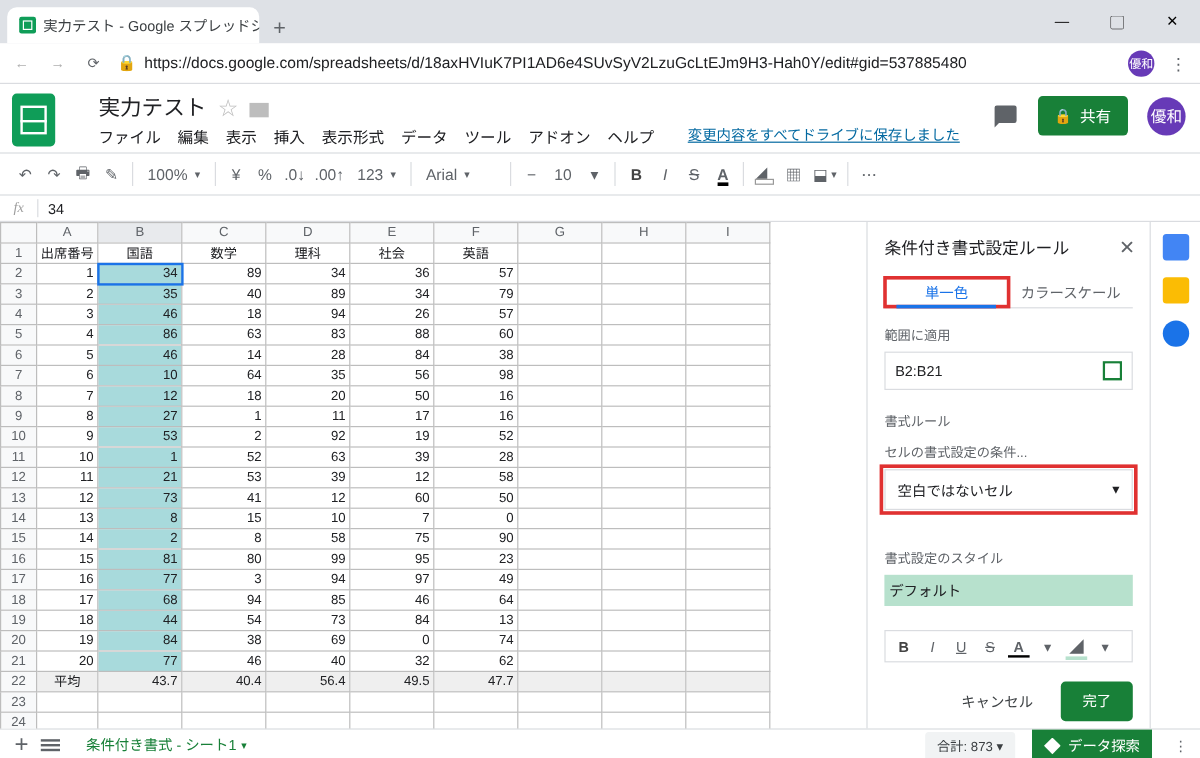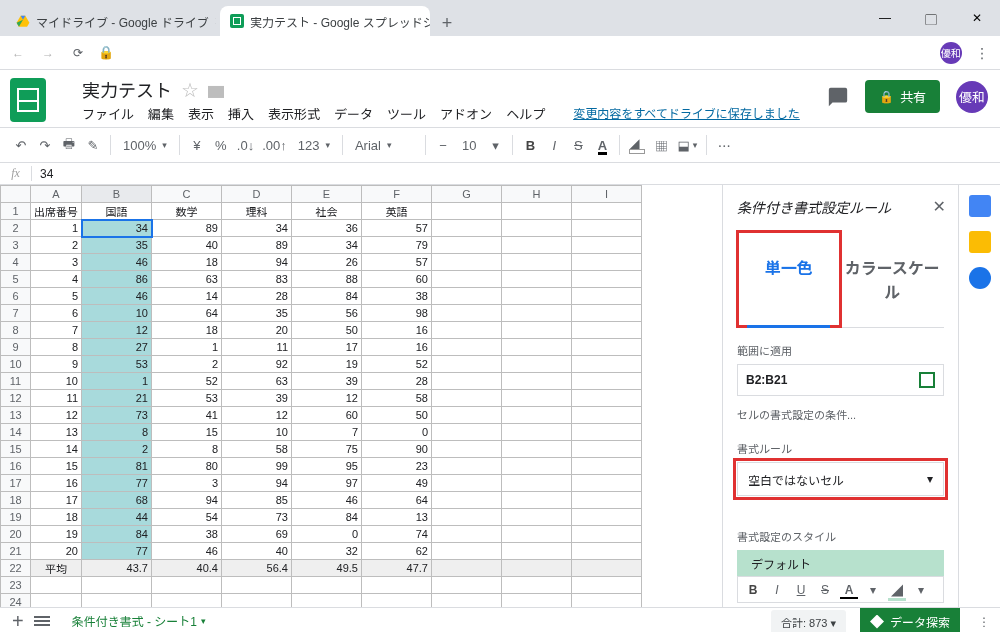--- a/index.html
+++ b/index.html
@@ -94,34 +94,34 @@
   table.grid .colData{width:70px;}
   table.grid .colEmpty{width:70px;}
   table.grid td{text-align:right;}
   table.grid td.lbl{text-align:center;}
   table.grid td.hl{background:var(--hl-green);}
   table.grid tr.avg td{background:#efefef;}
   table.grid th.sel{background:#e8eaed;}
   .sel-border{outline:2px solid var(--accent);outline-offset:-1px;}
 
   
-  .side h3{font-size:14px;font-weight:normal;color:#202124;margin:0 0 14px 0;font-style:italic;}
+  .side h3{font-size:14px;font-weight:normal;color:#202124;margin:0 0 14px 0;}
   .side .close-x{position:absolute;right:12px;top:12px;font-size:16px;color:#5f6368;cursor:pointer;}
   .side-tabs{display:flex;border-bottom:1px solid var(--bd);margin-bottom:14px;}
-  .side-tab{flex:1;text-align:center;padding:24px 0;font-size:16px;color:#5f6368;position:relative;font-weight:bold;}
+  .side-tab{flex:1;text-align:center;padding:4px 0;font-size:12px;color:#5f6368;position:relative;}
   .side-tab.active{color:var(--accent);}
   .side-tab.active::after{content:"";position:absolute;left:10%;right:10%;bottom:-1px;height:3px;background:var(--accent);}
   .hi-red{outline:3px solid var(--red-hi);outline-offset:-2px;}
   .sec-label{font-size:11px;color:#5f6368;margin:10px 0 6px;}
-  .range-box{border:1px solid var(--bd);height:32px;display:flex;align-items:center;padding:0 8px;justify-content:space-between;font-size:12px;font-weight:bold;}
+  .range-box{border:1px solid var(--bd);height:32px;display:flex;align-items:center;padding:0 8px;justify-content:space-between;font-size:12px;}
   .range-box .grid-ic{width:16px;height:16px;border:2px solid var(--green);position:relative;}
   .range-box .grid-ic::before{content:"";position:absolute;inset:0;border:1px solid #fff;}
   .dd-box{border:1px solid var(--bd);height:34px;display:flex;align-items:center;padding:0 10px;justify-content:space-between;font-size:12px;}
   .dd-box.hi{outline:3px solid var(--red-hi);outline-offset:1px;}
-  .style-prev{background:var(--hl-green2);height:26px;display:flex;align-items:center;padding:0 14px;font-size:12px;margin-bottom:0;}
+  .style-prev{background:var(--hl-green2);height:26px;display:flex;align-items:center;padding:0 4px;font-size:12px;margin-bottom:20px;}
   .style-bar{display:flex;align-items:center;gap:6px;border:1px solid var(--bd);padding:4px 6px;font-size:12px;color:#5f6368;}
   .style-bar span{min-width:18px;text-align:center;}
   .style-bar .A2{position:relative;font-weight:bold;}
   .style-bar .A2::after{content:"";position:absolute;left:0;right:0;bottom:-2px;height:2px;background:#000;}
   .style-bar .fill2{position:relative;}
   .style-bar .fill2::after{content:"";position:absolute;left:0;right:0;bottom:-3px;height:3px;background:var(--hl-green2);}
   .side-actions{display:flex;justify-content:flex-end;gap:10px;margin-top:16px;}
   .btn-cancel{padding:7px 12px;font-size:12px;color:#3c4043;border:1px solid transparent;}
   .btn-done{padding:7px 18px;background:var(--green);color:#fff;font-size:12px;border-radius:4px;}
   .add-rule{color:var(--green);font-size:12px;display:flex;align-items:center;gap:8px;margin-top:18px;}
@@ -138,50 +138,40 @@
   .bottom .right{margin-left:auto;display:flex;align-items:center;gap:14px;padding-right:6px;}
   .sum-box{background:#f1f3f4;padding:4px 10px;border-radius:3px;font-size:11px;color:#3c4043;}
   .explore{background:var(--green);color:#fff;padding:5px 10px;display:flex;align-items:center;gap:6px;font-size:12px;}
   .explore .ic{width:14px;height:14px;background:#fff;clip-path:polygon(50% 0,100% 50%,50% 100%,0 50%);}
   .vdots{color:#5f6368;padding:0 4px;}
 </style>
 </head>
 <body>
 
 <div class="browser-top">
-  <div class="tab">
-    <span class="favicon drive">
-      <svg viewBox="0 0 24 24">
-          <polygon points="8,3 16,3 23,15 19,22 5,22 1,15" fill="#ffc107"></polygon>
-          <polygon points="8,3 16,3 12,10" fill="#4285f4"></polygon>
-          <polygon points="1,15 5,22 12,10" fill="#34a853"></polygon>
-        </svg>
-    </span>
-    <span>マイドライブ - Google ドライブ</span>
-    <span class="close">×</span>
-  </div>
   <div class="tab active">
     <span class="favicon sheets"></span>
     <span>実力テスト - Google スプレッドシート</span>
 
   </div>
   <div class="newtab">+</div>
   <div class="win-ctrl">
     <div>—</div>
     <div>▢</div>
     <div>✕</div>
   </div>
 </div>
 
 <div class="addr">
   <div class="nav-btn dis">←</div>
   <div class="nav-btn dis">→</div>
   <div class="nav-btn">⟳</div>
   <div class="url">
     <span class="lock">🔒</span>
+    <span>https://docs.google.com/spreadsheets/d/18axHVIuK7PI1AD6e4SUvSyV2LzuGcLtEJm9H3-Hah0Y/edit#gid=537885480</span>
   </div>
   <div class="avatar">優和</div>
   <div class="kebab">⋮</div>
 </div>
 
 <div class="app-head">
   <div class="sheets-logo"></div>
   <div class="doc-area">
     <div class="doc-title-row">
       <span class="doc-title">実力テスト</span>
@@ -583,22 +573,22 @@
       <div class="side-tab active hi-red">単一色</div>
       <div class="side-tab">カラースケール</div>
     </div>
 
     <div class="sec-label">範囲に適用</div>
     <div class="range-box">
       <span>B2:B21</span>
       <span class="grid-ic"></span>
     </div>
 
+    <div class="sec-label" style="margin-top:18px">書式ルール</div>
     <div class="sec-label">セルの書式設定の条件...</div>
-    <div class="sec-label" style="margin-top:18px">書式ルール</div>
     <div class="dd-box hi">
       <span>空白ではないセル</span>
       <span>▾</span>
     </div>
 
     <div class="sec-label" style="margin-top:32px">書式設定のスタイル</div>
     <div class="style-prev">デフォルト</div>
     <div class="style-bar">
       <span class="bold">B</span>
       <span class="ital">I</span>

